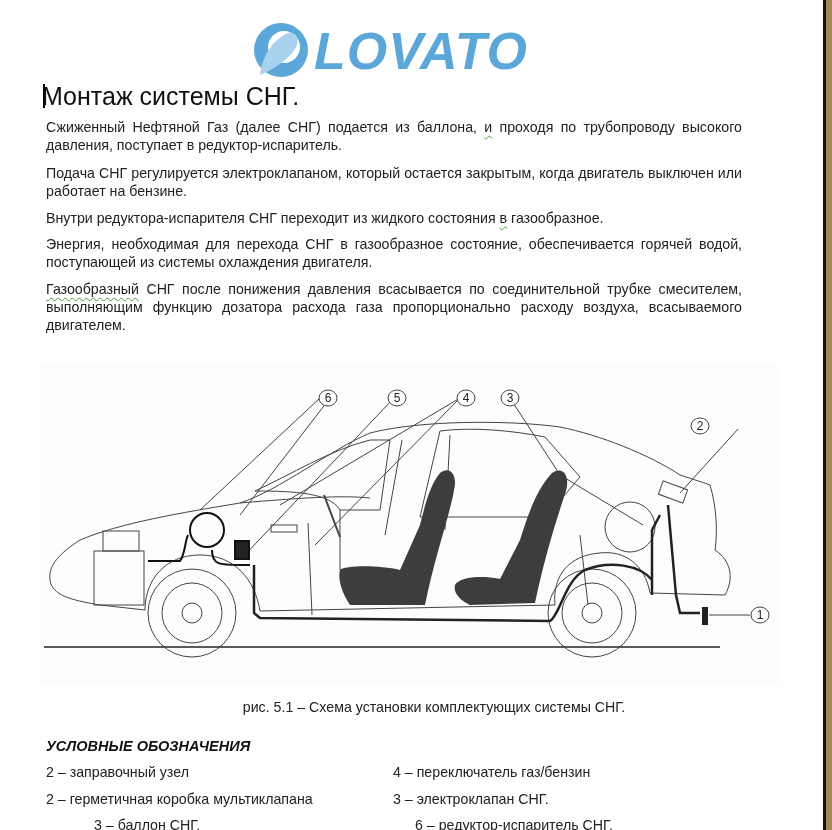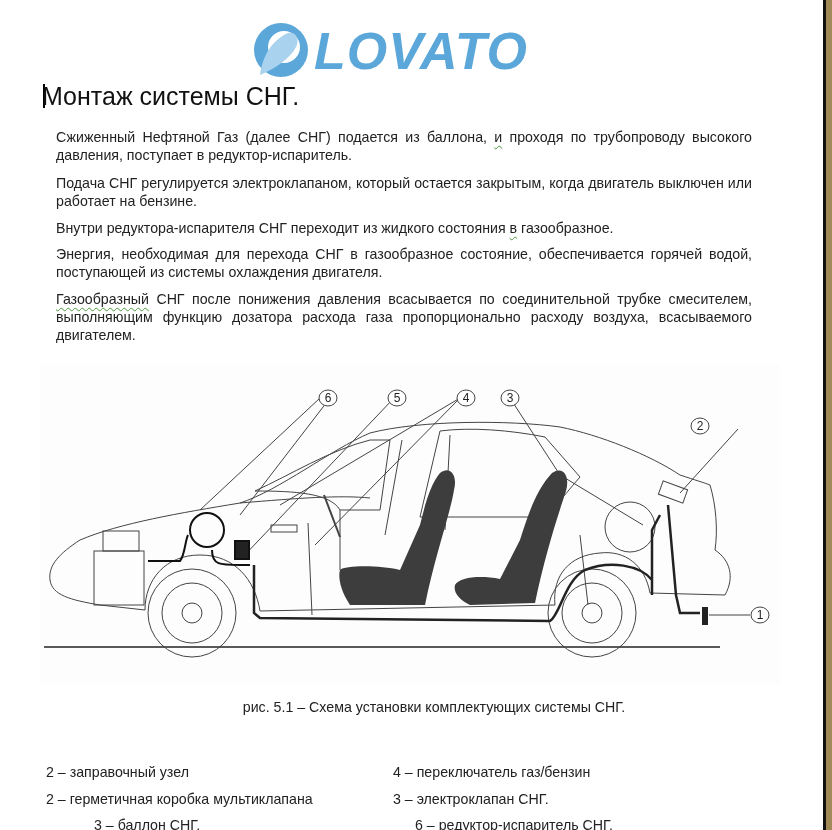--- a/index.html
+++ b/index.html
@@ -11,21 +11,21 @@
   .edge-light { position:absolute; left:808px; top:0; width:15px; height:830px; background:#ffffff; }
 
   .logo { position:absolute; left:248px; top:4px; width:300px; height:62px; }
   .logo-text { position:absolute; left:66px; top:2px; font-family:"Liberation Sans", sans-serif;
                font-weight:bold; font-style:italic; font-size:52px; letter-spacing:1px;
                color:#5ba7d9; line-height:60px; }
 
   .title { position:absolute; left:42px; top:68px; font-size:25px; color:#111; line-height:26px; }
   .caret { position:absolute; left:43px; top:69px; width:2px; height:24px; background:#000; }
   .para { position:absolute; left:46px; width:696px; font-size:14.2px; line-height:18px;
-          text-align:justify; color:#222; margin:10px; }
+          text-align:justify; color:#222; margin:0; }
   .p1 { top:103px; } .p2 { top:149px; } .p3 { top:194px; } .p4 { top:220px; } .p5 { top:265px; }
   .squig { text-decoration: underline wavy #4a9a3a; text-decoration-thickness:1px; text-underline-offset:3px; }
 
   .figure { position:absolute; left:40px; top:350px; width:740px; height:320px; background:#fdfdfd; }
   .caption { position:absolute; left:0; top:684px; width:868px; text-align:center; font-size:14.2px; color:#222; }
 
   .legend-title { position:absolute; left:46px; top:723px; font-size:14.5px; font-weight:bold;
                   font-style:italic; color:#111; }
   .legend-item { position:absolute; font-size:14.2px; color:#222; }
 </style>
@@ -126,20 +126,21 @@
         <text x="470" y="37">3</text>
         <text x="426" y="37">4</text>
         <text x="357" y="37">5</text>
         <text x="288" y="37">6</text>
       </g>
     </svg>
   </div>
 
   <div class="caption">рис. 5.1 – Схема установки комплектующих системы СНГ.</div>
 
+  <div class="legend-title">УСЛОВНЫЕ ОБОЗНАЧЕНИЯ</div>
   <div class="legend-item" style="left:46px;top:749px;">2 – заправочный узел</div>
   <div class="legend-item" style="left:46px;top:776px;">2 – герметичная коробка мультиклапана</div>
   <div class="legend-item" style="left:46px;top:802px;margin-left:48px;">3 – баллон СНГ.</div>
   <div class="legend-item" style="left:393px;top:749px;">4 – переключатель газ/бензин</div>
   <div class="legend-item" style="left:393px;top:776px;">3 – электроклапан СНГ.</div>
   <div class="legend-item" style="left:393px;top:802px;margin-left:22px;">6 – редуктор-испаритель СНГ.</div>
 </div>
 
 <div class="edge-light"></div>
 <div class="edge-dark"></div>

